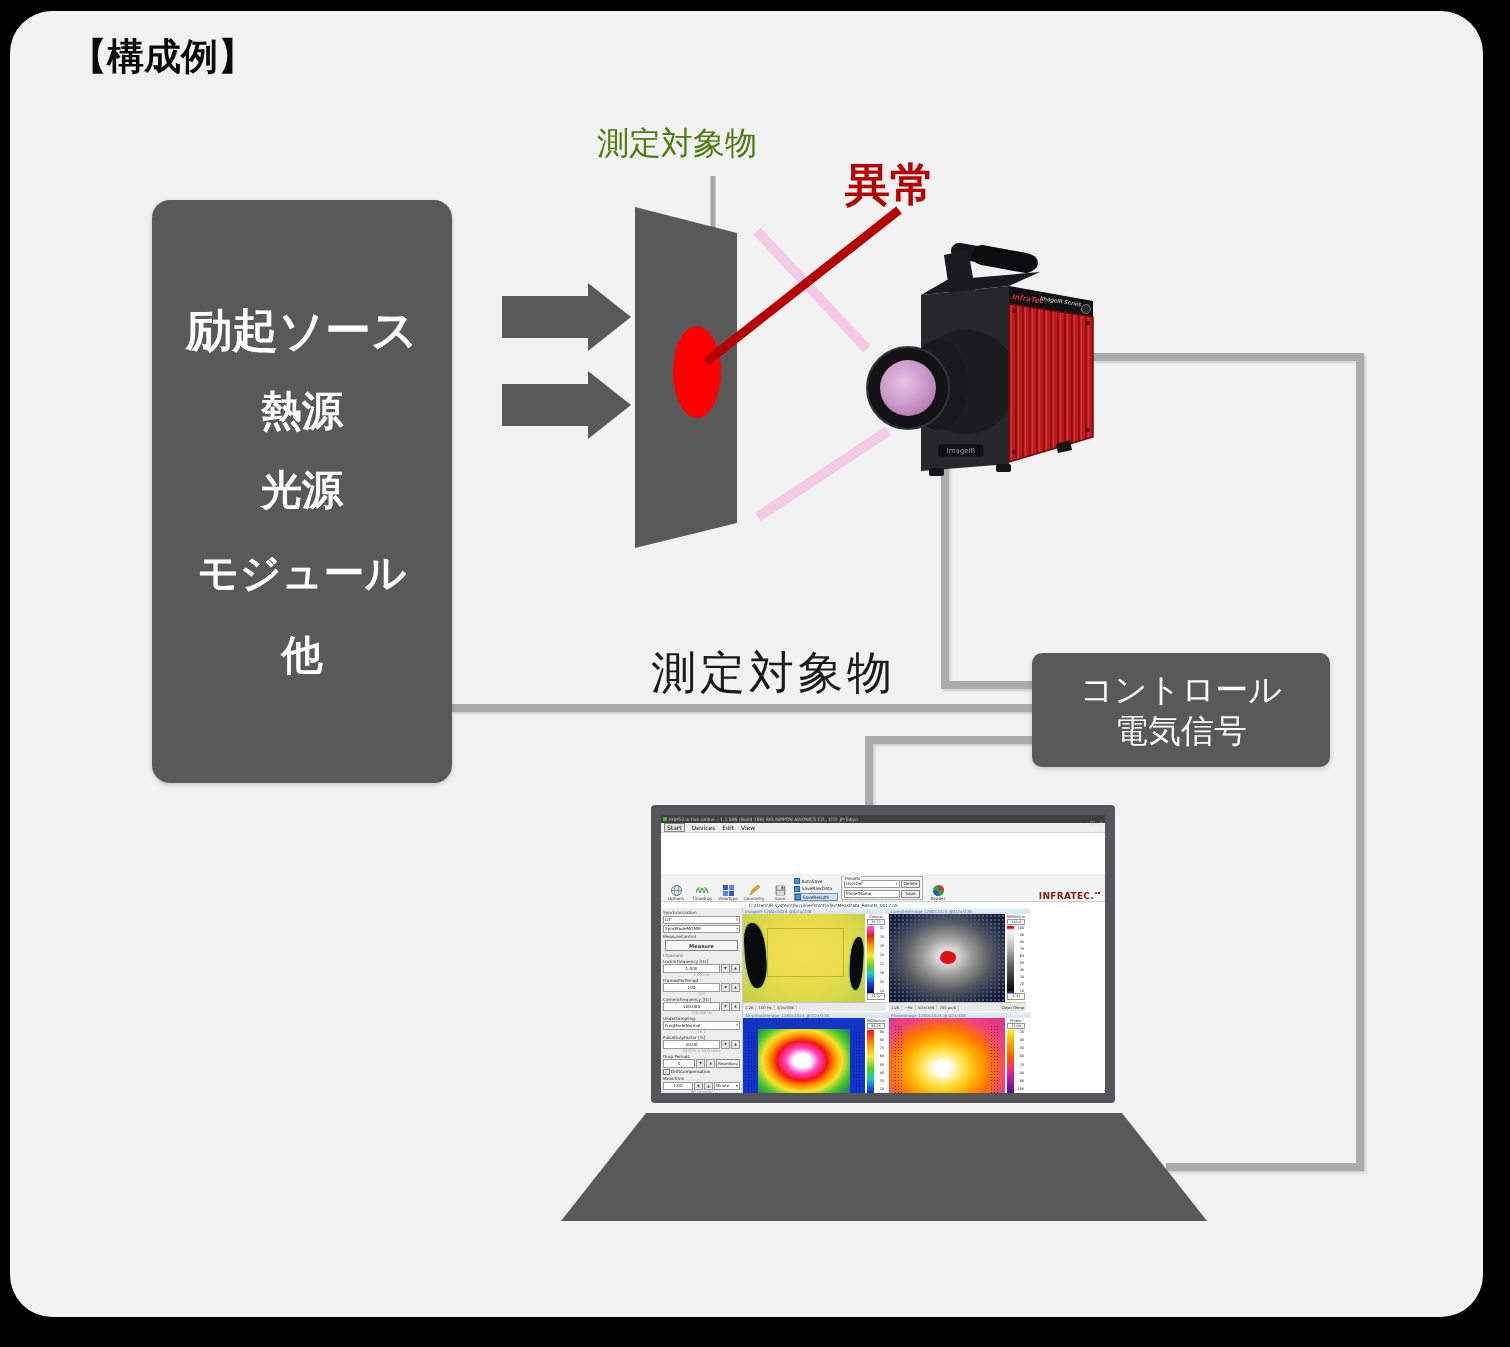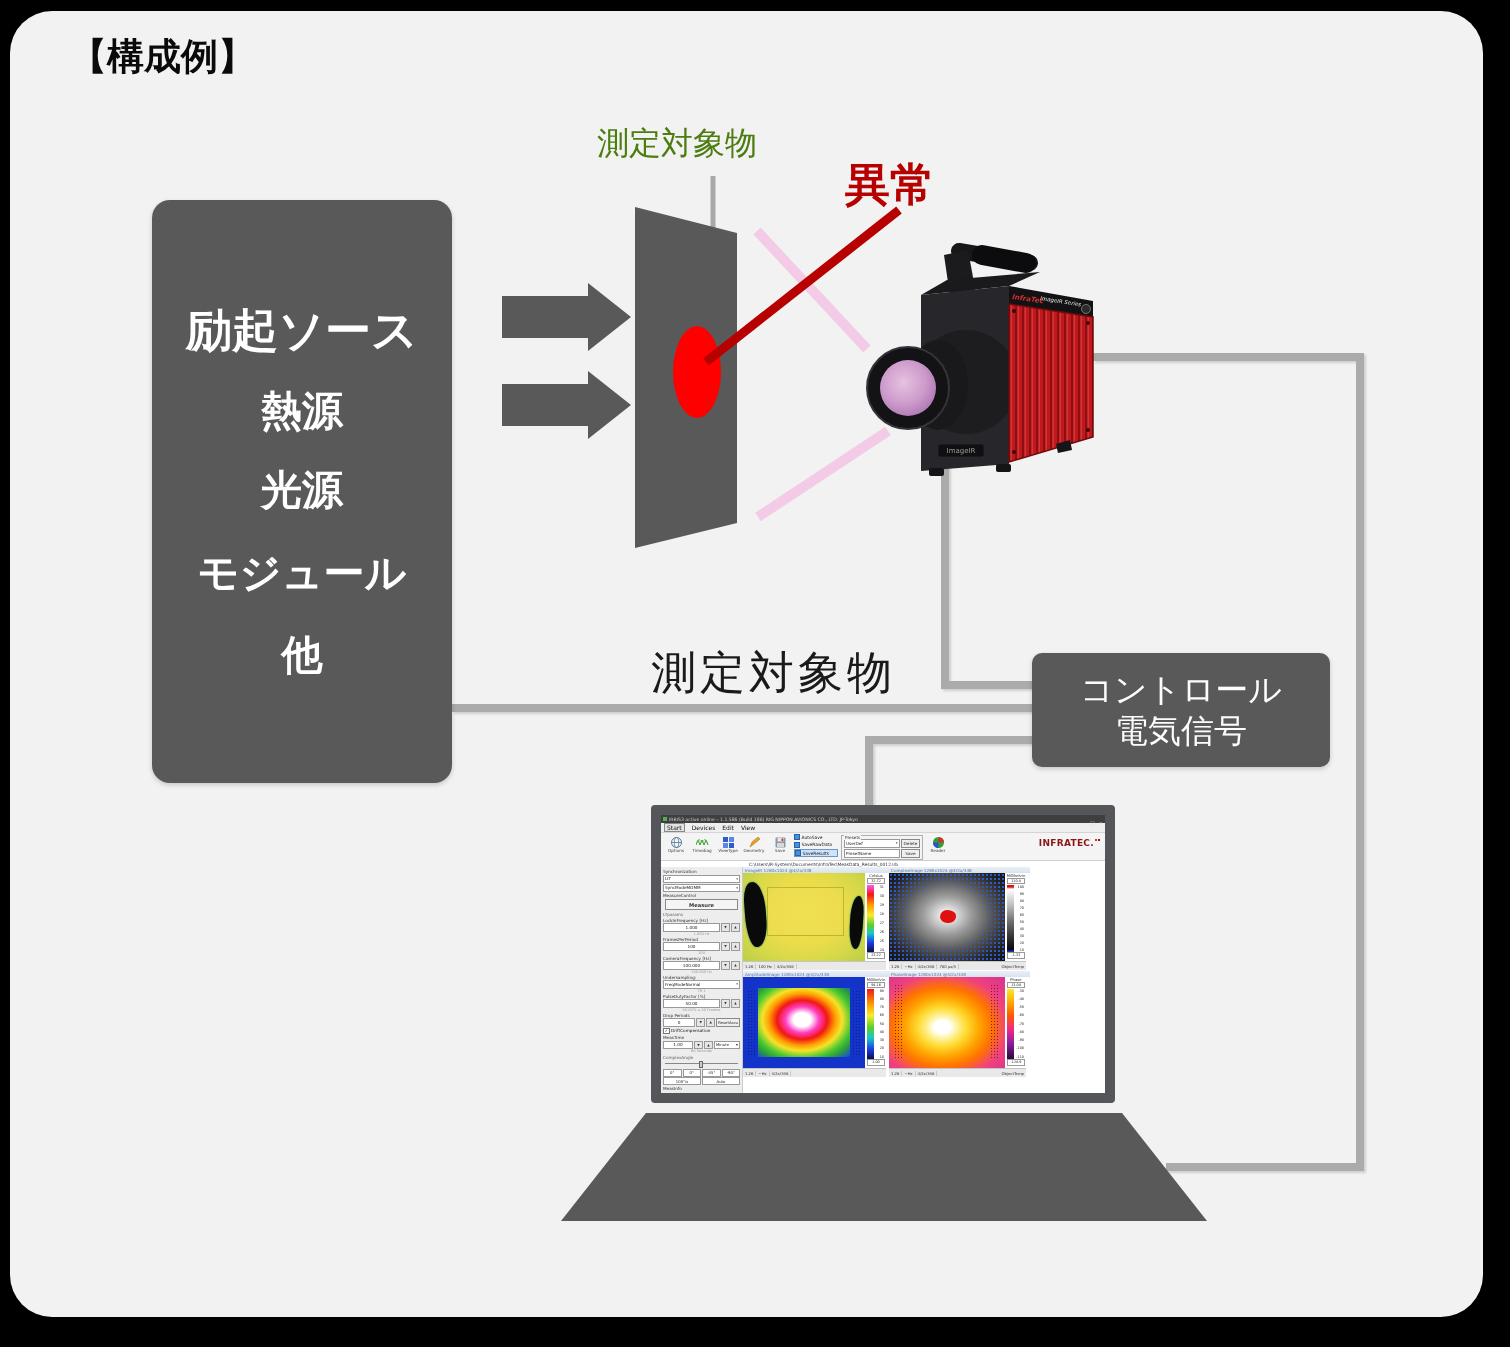--- a/index.html
+++ b/index.html
@@ -39,21 +39,21 @@
     position:absolute;left:661px;top:815px;width:444px;height:278px;z-index:4;
     background:#FFF;overflow:hidden;font-family:"DejaVu Sans","Liberation Sans",sans-serif;
   }
   .tbar{height:8px;background:#3D3F41;display:flex;align-items:center;padding:0 2px;}
   .tbar .appicon{width:4px;height:4px;background:#58B04A;margin-right:2px;}
   .tbar .ttext{font-size:4.6px;color:#C8C8C8;flex:1;overflow:hidden;white-space:nowrap;}
   .tbar .wbtn{font-size:5px;color:#DDD;margin-left:4px;}
   .menubar{height:9px;background:#EFEFEF;border-bottom:1px solid #D5D5D5;display:flex;align-items:center;padding:0 3px;gap:7px;}
   .menuitem{font-size:6px;color:#111;}
   .menuitem.active{border:0.5px solid #888;background:#E2E2E2;padding:0 2px;}
-  .toolbar{height:26px;background:#F4F4F4;border-bottom:1px solid #CFCFCF;display:flex;align-items:flex-start;padding:1px 2px 0 2px;}
+  .toolbar{height:26px;background:#F4F4F4;border-bottom:1px solid #CFCFCF;display:flex;align-items:flex-end;padding:1px 2px 0 2px;margin-top:41px;}
   .tool{width:26px;display:flex;flex-direction:column;align-items:center;justify-content:center;}
   .tool .ticon{width:13px;height:13px;display:block;}
   .tool .tlabel{font-size:4.2px;color:#444;margin-top:1px;}
   .checks{width:44px;display:flex;flex-direction:column;justify-content:center;gap:1.5px;padding:0 1px;}
   .checkrow{display:flex;align-items:center;gap:1.5px;font-size:4.4px;color:#222;}
   .checkrow .cbx{width:4px;height:4px;background:#4A90D8;border:0.5px solid #2A60A8;}
   .checkrow.sel{background:#CFE3F8;border:0.5px solid #6A96D0;}
   .presets{width:76px;border:0.5px solid #B0B0B0;margin:1px 2px;position:relative;padding:3px 2px 1px 2px;display:flex;flex-direction:column;gap:1.5px;}
   .presets .legend{position:absolute;top:-1px;left:2px;font-size:4.2px;color:#333;background:#F4F4F4;padding:0 1px;}
   .prow{display:flex;gap:1.5px;align-items:center;}

